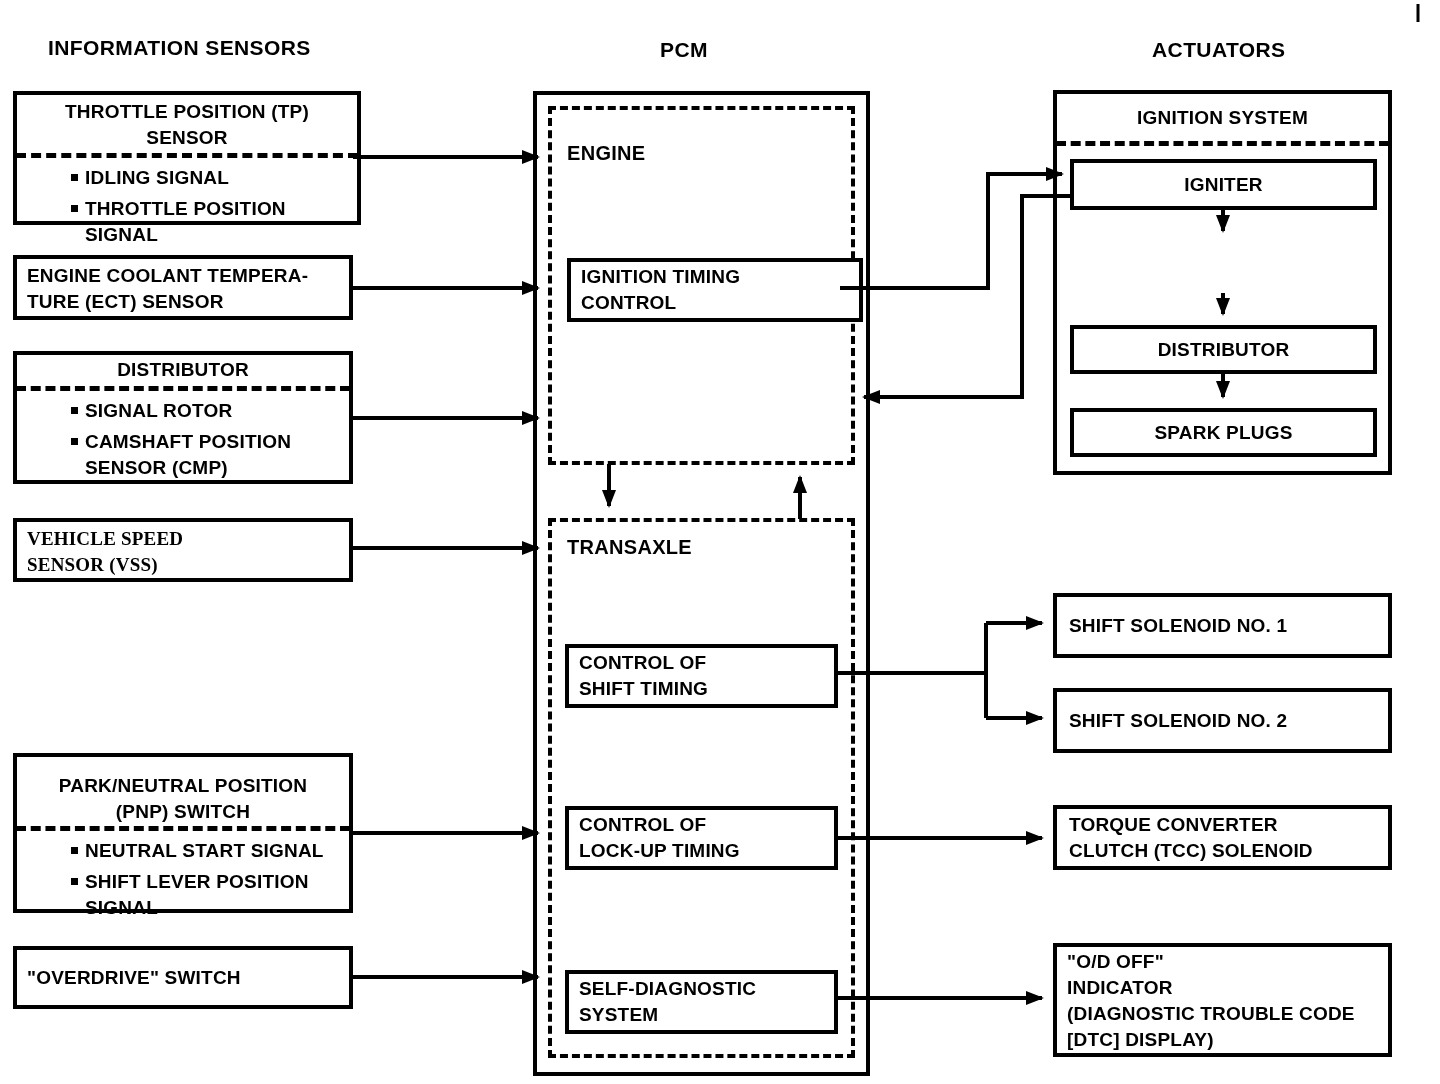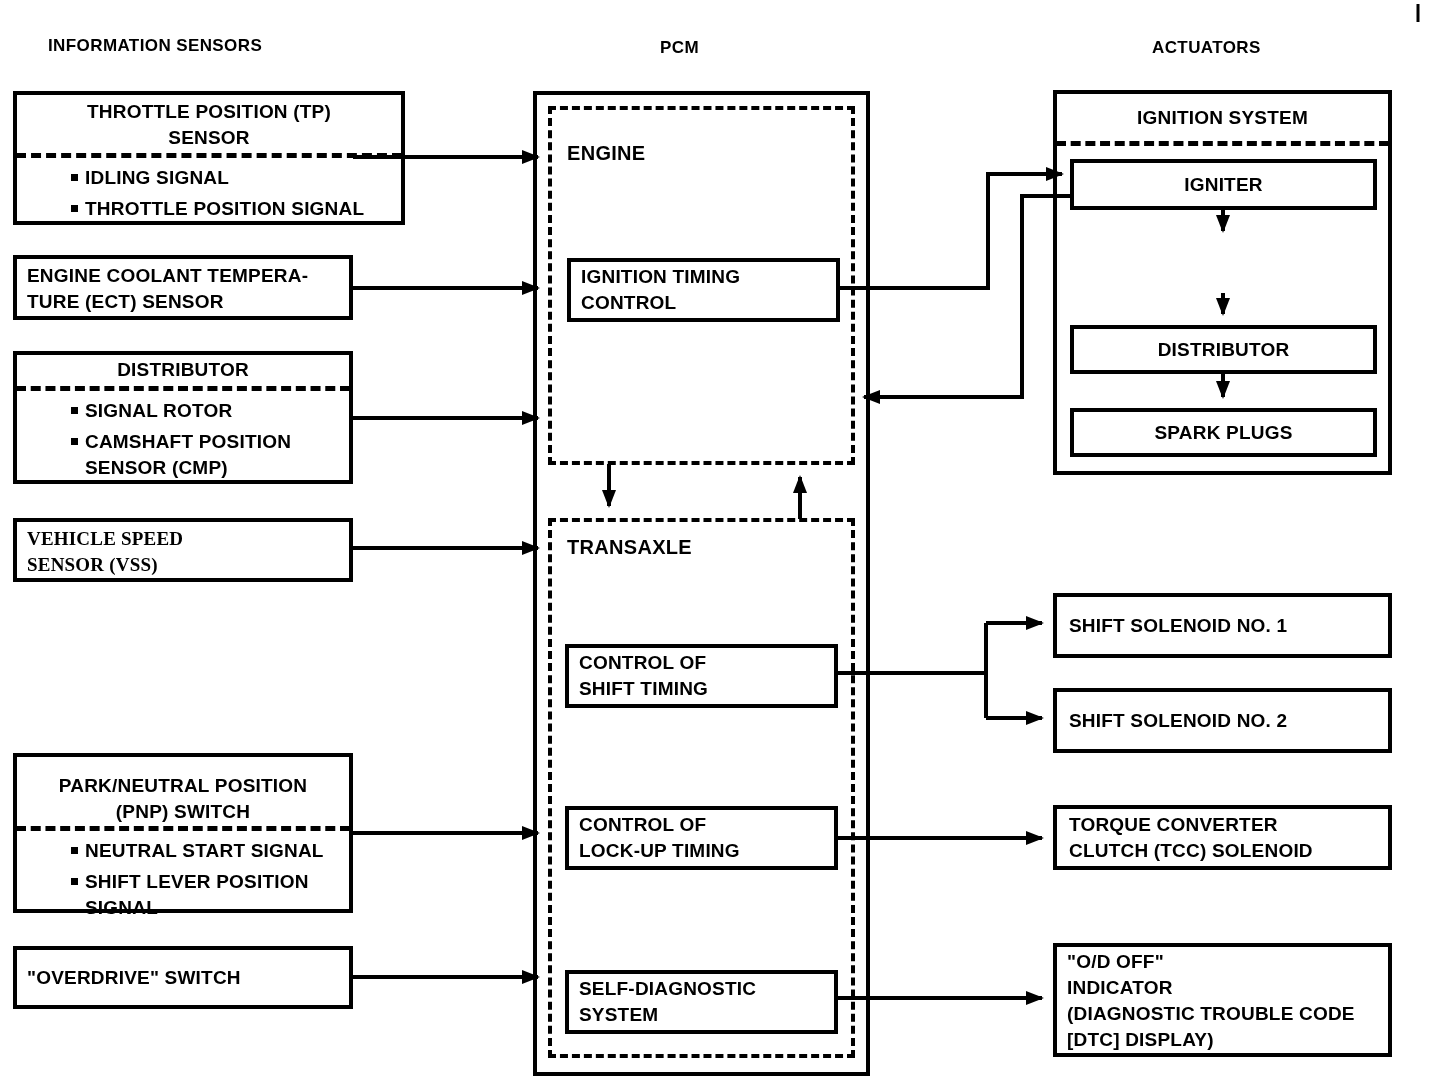--- a/index.html
+++ b/index.html
@@ -1,21 +1,21 @@
 <!DOCTYPE html>
 <html><head>
 <meta charset="utf-8">
 <style>
   html,body{margin:0;padding:0;background:#ffffff;}
   .page{
     position:relative;width:1440px;height:1084px;background:#ffffff;
     font-family:"Liberation Sans",sans-serif;font-weight:700;color:#000;
     overflow:hidden;
   }
-  .hdr{position:absolute;font-size:17px;letter-spacing:.4px;white-space:nowrap;}
+  .hdr{position:absolute;font-size:21px;letter-spacing:.4px;white-space:nowrap;}
   .box{position:absolute;border:4px solid #000;background:#fff;box-sizing:border-box;}
   .dash{position:absolute;border:4px dashed #000;background:transparent;box-sizing:border-box;}
   .t{white-space:pre-line;font-size:19px;line-height:26px;letter-spacing:.2px;}
   .title-c{text-align:center;}
   .divider{border-top:5px dashed #000;margin:0 -1px;}
   .bullets{padding:7px 6px 0 10px;margin-left:44px;}
   .brow{display:flex;align-items:flex-start;margin-bottom:5px;}
   .sq{flex:none;width:7px;height:7px;background:#000;margin:9px 7px 0 0;}
   .lbl{position:absolute;font-size:20px;letter-spacing:.3px;white-space:pre-line;}
   .pad{padding:4px 8px 0 10px;}
@@ -27,21 +27,21 @@
 </style>
 </head>
 <body>
 
 <div class="page">
 
   <div class="hdr" style="left:48px;top:36px;">INFORMATION SENSORS</div>
   <div class="hdr" style="left:660px;top:38px;">PCM</div>
   <div class="hdr" style="left:1152px;top:38px;">ACTUATORS</div>
 
-  <div class="box" style="left:13px;top:91px;width:392px;height:134px;">
+  <div class="box" style="left:13px;top:91px;width:348px;height:134px;">
     <div class="t title-c" style="padding-top:4px;height:54px;">THROTTLE POSITION (TP)
 SENSOR</div>
     <div class="divider"></div>
     <div class="bullets">
       <div class="brow">
           <span class="sq"></span>
           <span class="t">IDLING SIGNAL</span>
         </div>
       <div class="brow">
           <span class="sq"></span>
@@ -94,21 +94,21 @@
   </div>
 
   <div class="box vcent" style="left:13px;top:946px;width:340px;height:63px;padding-left:10px;">
     <div class="t">"OVERDRIVE" SWITCH</div>
   </div>
 
   <div class="box" style="left:533px;top:91px;width:337px;height:985px;"></div>
   <div class="dash" style="left:548px;top:106px;width:307px;height:359px;"></div>
   <div class="lbl" style="left:567px;top:142px;">ENGINE</div>
 
-  <div class="box" style="left:567px;top:258px;width:273px;height:64px;">
+  <div class="box" style="left:567px;top:258px;width:296px;height:64px;">
     <div class="t" style="padding:2px 0 0 10px;">IGNITION TIMING
 CONTROL</div>
   </div>
 
   <div class="dash" style="left:548px;top:518px;width:307px;height:540px;"></div>
   <div class="lbl" style="left:567px;top:536px;">TRANSAXLE</div>
 
   <div class="box" style="left:565px;top:644px;width:273px;height:64px;">
     <div class="t" style="padding:2px 0 0 10px;">CONTROL OF
 SHIFT TIMING</div>

